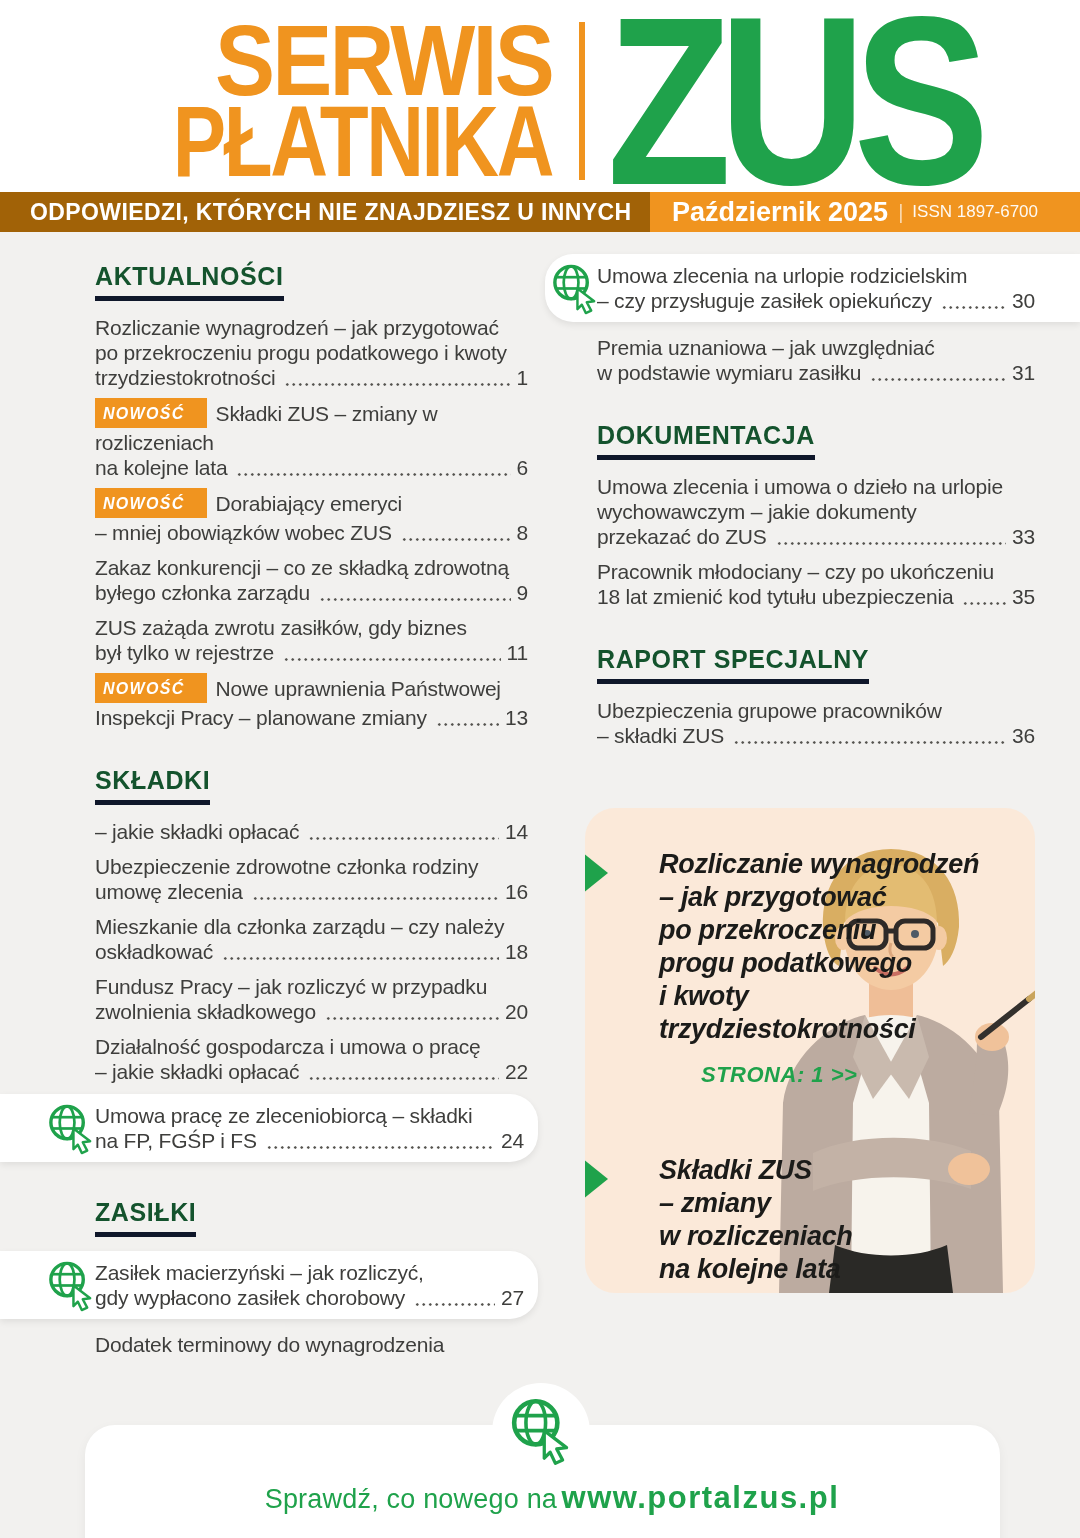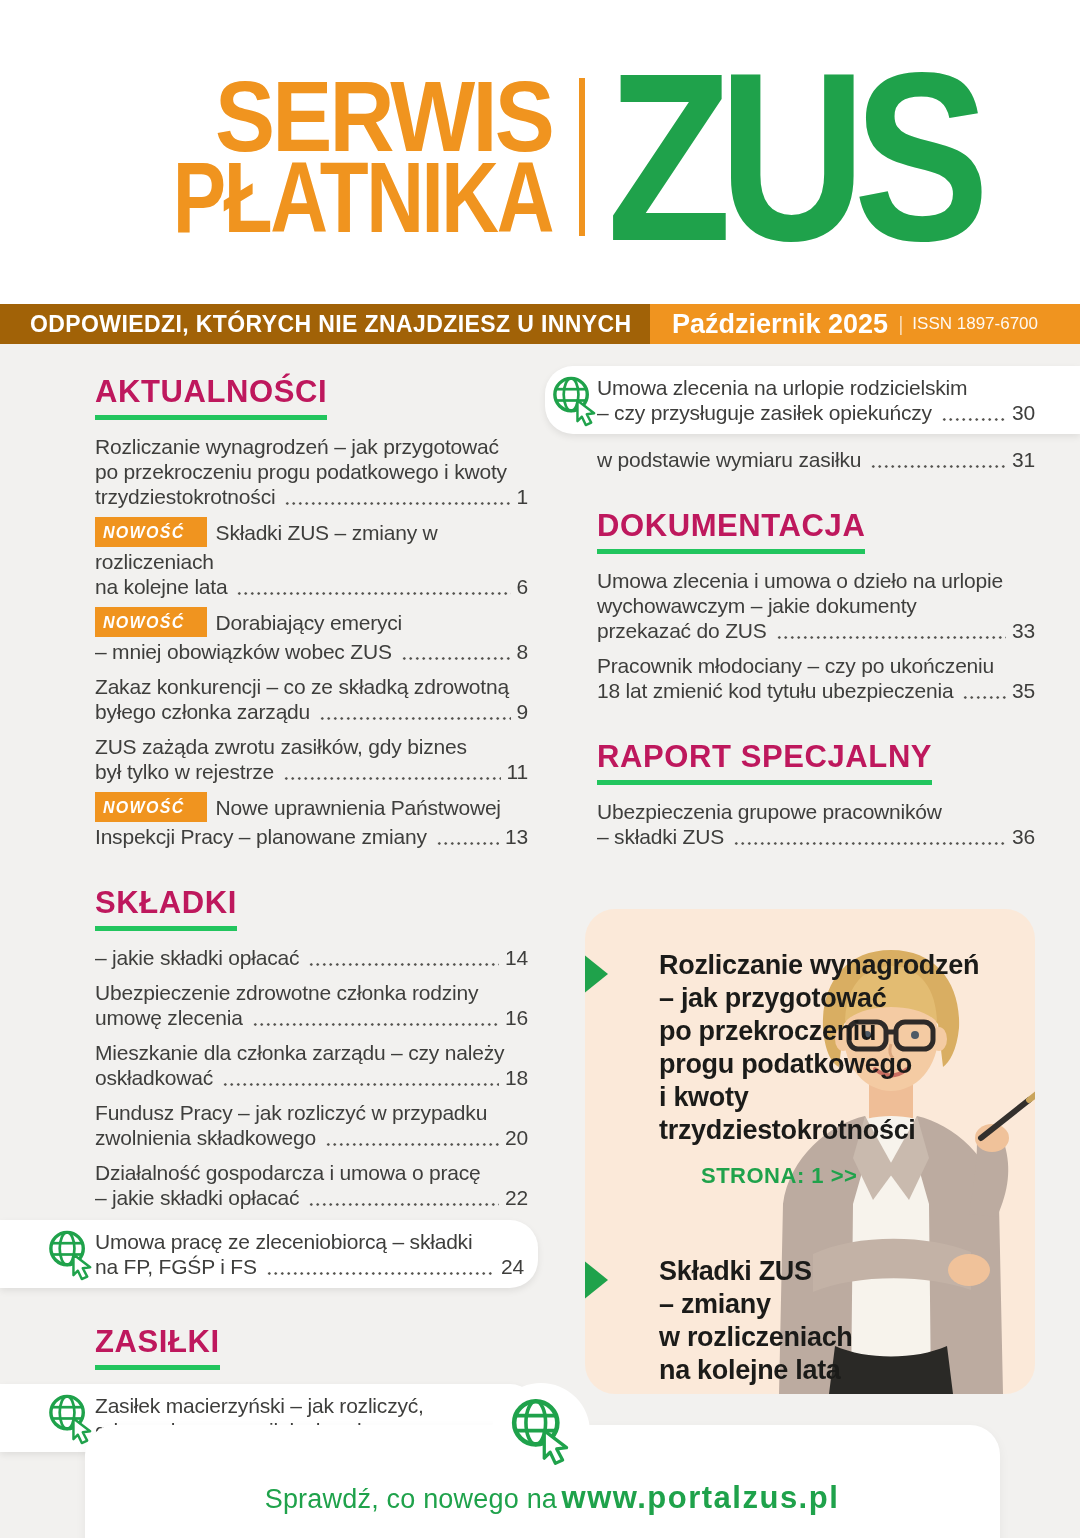--- a/index.html
+++ b/index.html
@@ -1,20 +1,20 @@
 <!DOCTYPE html>
 <html lang="pl"><head>
 <meta charset="utf-8">
 <style>
   html,body{margin:0;padding:0;}
   body{font-family:"Liberation Sans","DejaVu Sans",sans-serif;background:#e8e8e6;}
   .page{position:relative;width:1080px;height:1538px;margin:0 auto;background:#F2F1EF;overflow:hidden;}
 
   
-  .header{height:304px;background:#ffffff;display:flex;align-items:center;justify-content:center;}
+  .header{height:192px;background:#ffffff;display:flex;align-items:center;justify-content:center;}
   .logo{display:flex;align-items:center;margin-top:10px;}
   .wordmark{text-align:right;color:#F0941F;font-weight:900;font-size:100px;line-height:81px;letter-spacing:-3px;}
   .wm-line{display:block;transform-origin:right center;}
   .wm1{transform:scaleX(.90);}
   .wm2{transform:scaleX(.80);}
   .logo-divider{width:6px;height:158px;background:#F0941F;margin:0 22px 0 26px;}
   .brand{color:#1FA24B;font-weight:900;font-size:240px;line-height:190px;letter-spacing:-15px;transform:scaleX(.85);transform-origin:left center;width:395px;}
 
   
   .banner{display:flex;height:40px;}
@@ -25,40 +25,40 @@
   .banner-issn{font-size:17px;font-weight:400;opacity:.95;}
 
   
   .columns{display:flex;margin-top:22px;}
   .col{width:540px;box-sizing:border-box;}
   .col-left{padding-left:95px;padding-right:12px;}
   .col-right{padding-left:57px;padding-right:45px;}
 
   .section{margin:36px 0 14px;}
   .col > .section:first-child{margin-top:8px;}
-  .section-title{display:inline-block;font-size:31px;font-weight:900;letter-spacing:.6px;color:#be185d;border-bottom:5px solid #22c55e;padding-bottom:5px;}
+  .section-title{display:inline-block;font-size:25px;font-weight:900;letter-spacing:.6px;color:#14532d;border-bottom:5px solid #0f172a;padding-bottom:5px;}
 
   .toc-item{margin-bottom:10px;color:#3E3E3C;}
   .toc-line{font-size:21px;line-height:25px;letter-spacing:-.2px;}
   .toc-last{display:flex;align-items:flex-end;}
   .toc-last .t{white-space:nowrap;}
   .dots{flex:1;height:5px;margin:0 6px 3px 9px;background-image:radial-gradient(circle,#55534f 1.25px,transparent 1.4px);background-size:6.5px 5px;background-repeat:repeat-x;background-position:left bottom;}
   .pagenum{font-size:21px;line-height:25px;}
 
   .pill{position:relative;background:#ffffff;box-shadow:0 3px 7px rgba(0,0,0,.08);}
   .pill-left{margin:4px -10px 13px -95px;padding:9px 14px 9px 95px;border-radius:0 28px 28px 0;}
   .pill-right{margin:0 -45px 13px -52px;padding:9px 45px 9px 52px;border-radius:28px 0 0 28px;}
   .globe{position:absolute;left:44px;top:50%;transform:translateY(-50%);width:54px;height:54px;}
   .pill-right .globe{left:3px;}
   .globe svg{width:100%;height:100%;display:block;}
 
   .badge{display:inline-block;background:#F0941F;color:#fff;font-weight:800;font-style:italic;font-size:16px;letter-spacing:1.3px;padding:3px 22px 2px 8px;margin-right:9px;transform:translateY(-2px);}
 
   
-  .promo{position:relative;margin:60px 0 0 -12px;background:#FBE9D9;border-radius:30px;height:485px;overflow:hidden;}
+  .promo{position:relative;margin:60px 0 0 -12px;background:#FBE9D9;border-radius:30px;height:485px;overflow:hidden;font-style:italic;}
   .promo-item{position:relative;padding-left:74px;margin-top:40px;z-index:2;}
   .promo-item + .promo-item{margin-top:66px;}
   .promo-arrow{position:absolute;left:-3px;top:4px;width:0;height:0;border-top:21px solid transparent;border-bottom:21px solid transparent;border-left:26px solid #1FA24B;}
   .promo-title{font-size:27px;font-weight:800;line-height:33px;color:#1b1b19;letter-spacing:-.3px;}
   .promo-page{margin:16px 0 0 42px;color:#1FA24B;font-weight:800;font-size:22px;letter-spacing:.5px;}
   .promo-photo{position:absolute;right:-6px;bottom:0;width:300px;height:452px;z-index:1;}
 
   
   .footer-card{position:absolute;left:85px;right:80px;top:1425px;height:170px;background:#fff;border-radius:30px;box-shadow:0 4px 12px rgba(0,0,0,.05);z-index:3;}
   .footer-globe{position:absolute;left:492px;top:1383px;width:98px;height:98px;background:#fff;border-radius:50%;display:flex;align-items:center;justify-content:center;z-index:4;}
@@ -267,20 +267,21 @@
             <div class="toc-line">Umowa zlecenia na urlopie rodzicielskim</div>
             <div class="toc-line toc-last">
               <span class="t">– czy przysługuje zasiłek opiekuńczy</span>
               <span class="dots"></span>
               <span class="pagenum">30</span>
             </div>
           </div>
         </div>
         <div class="toc-item">
           <div class="toc-body">
+            <div class="toc-line">Premia uznaniowa – jak uwzględniać</div>
             <div class="toc-line toc-last">
               <span class="t">w podstawie wymiaru zasiłku</span>
               <span class="dots"></span>
               <span class="pagenum">31</span>
             </div>
           </div>
         </div>
         <div class="section"><span class="section-title">DOKUMENTACJA</span></div>
         <div class="toc-item">
           <div class="toc-body">

